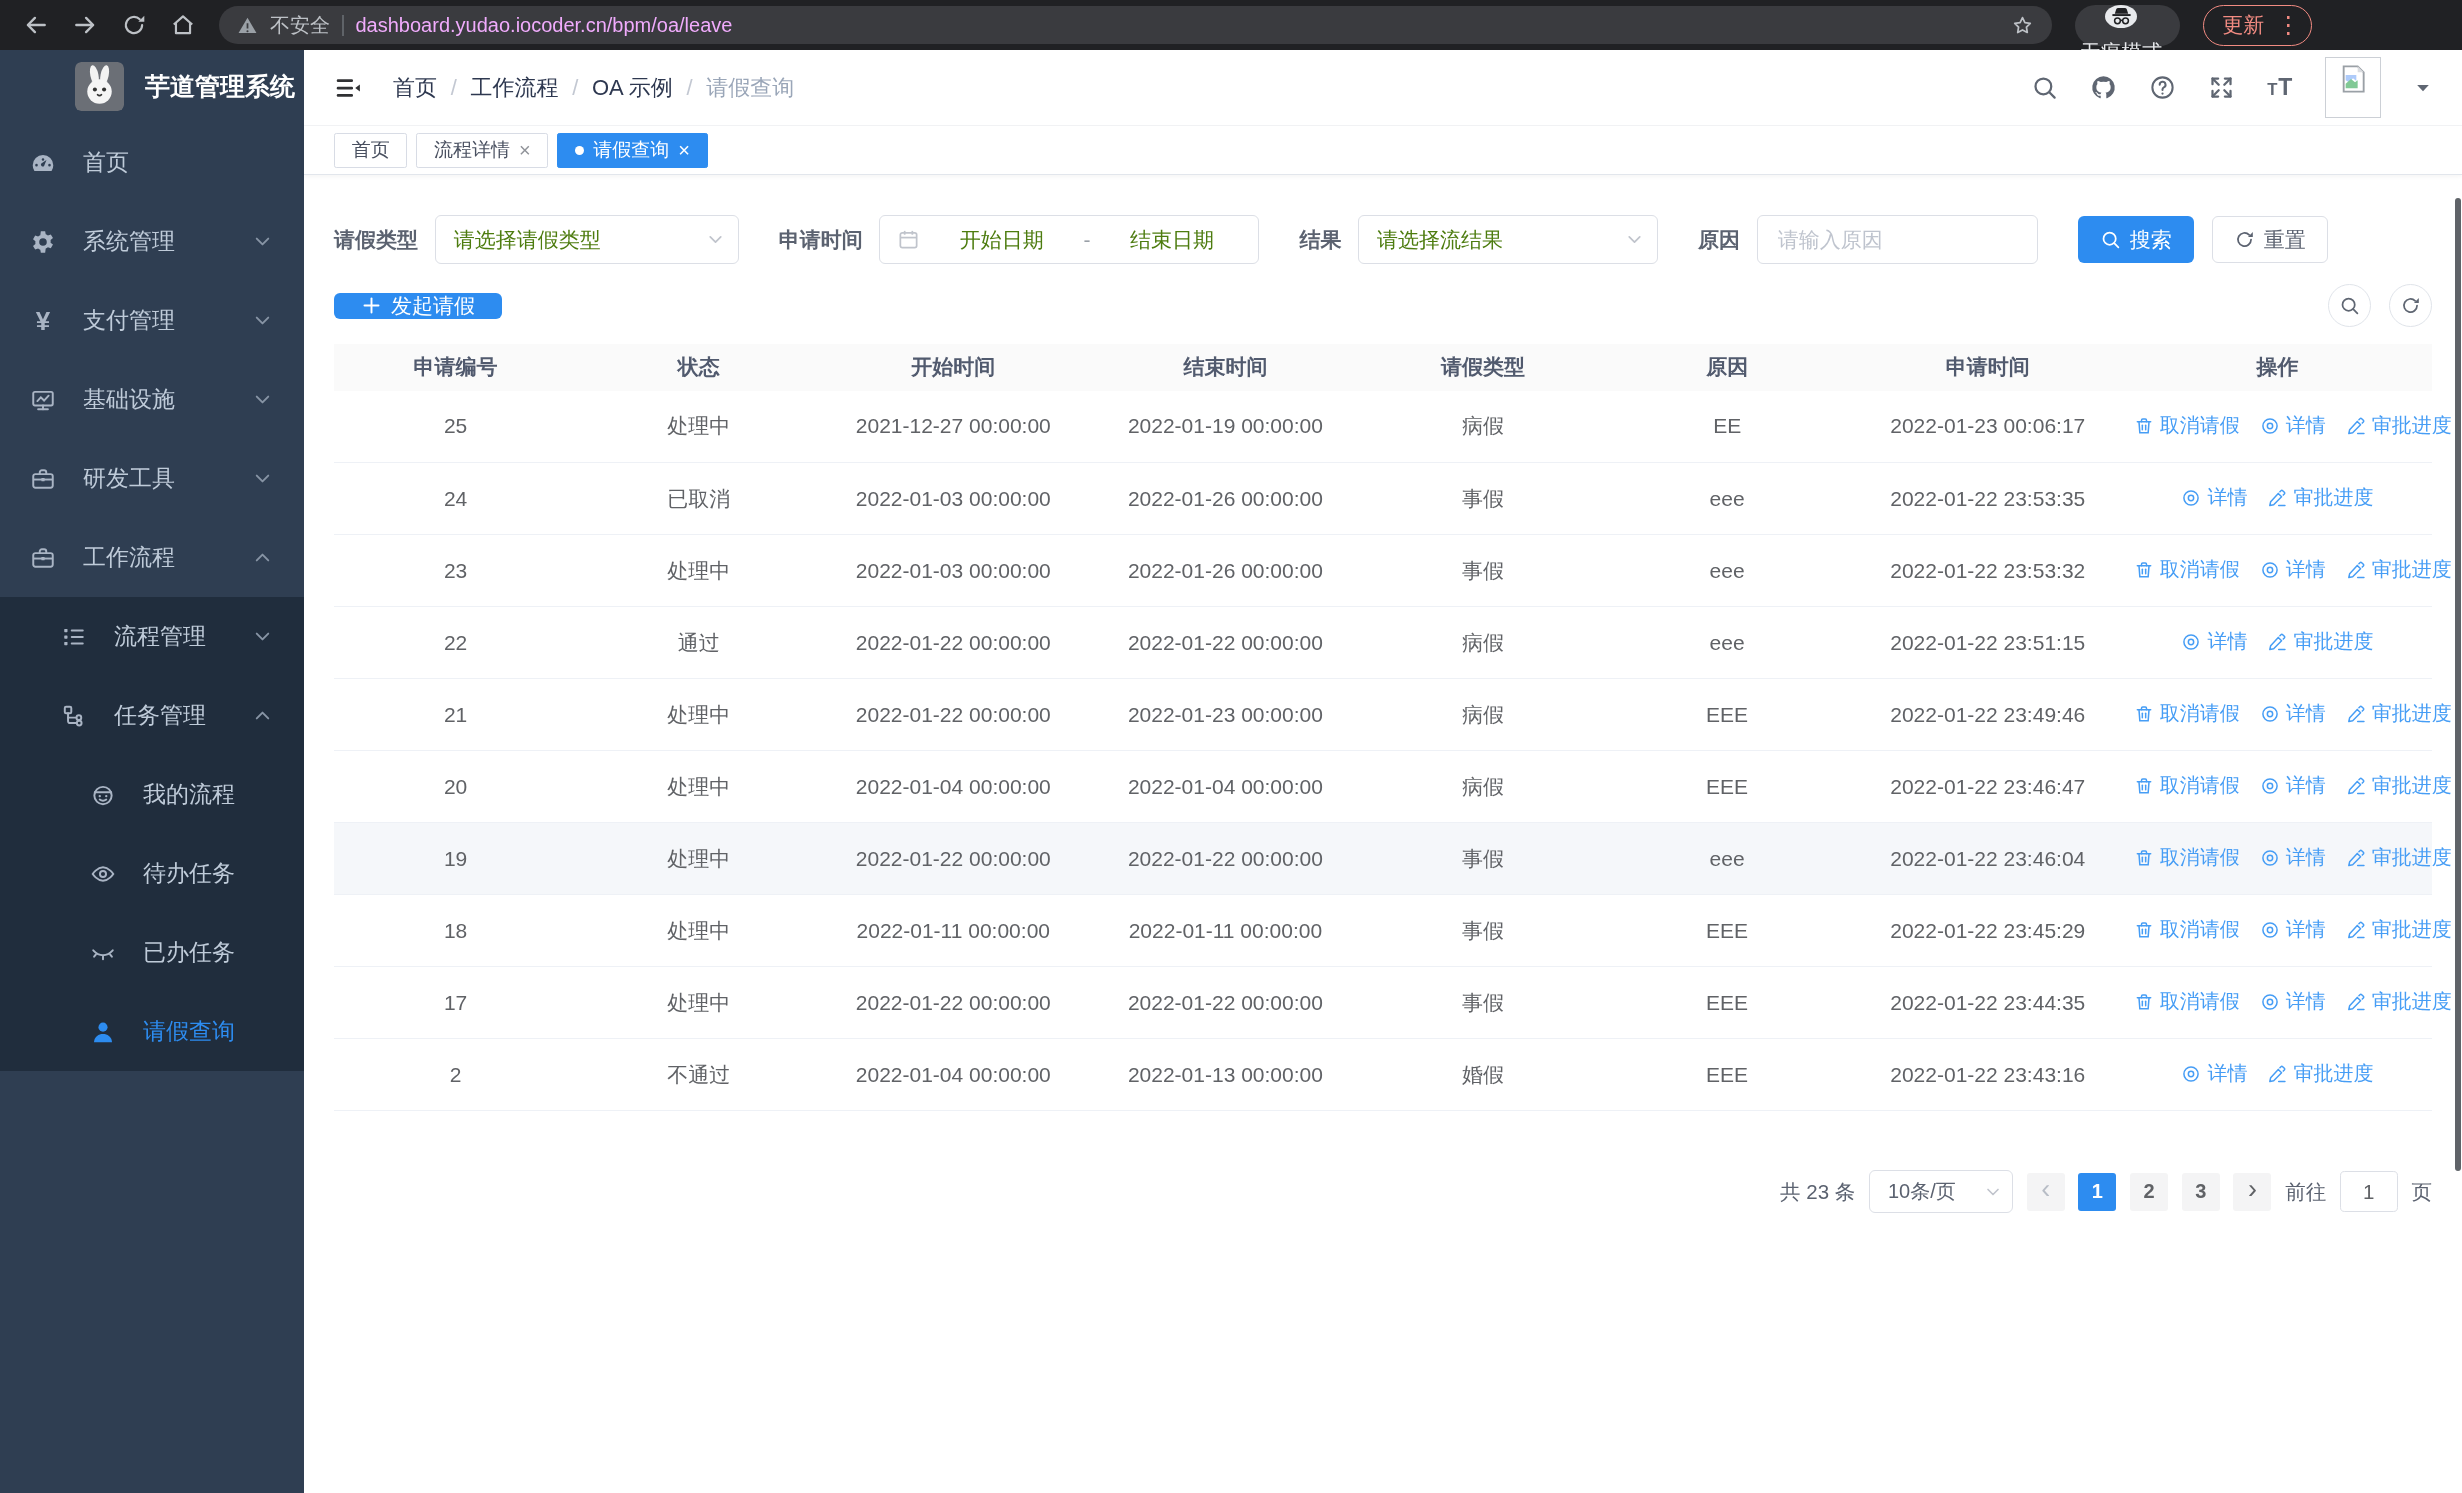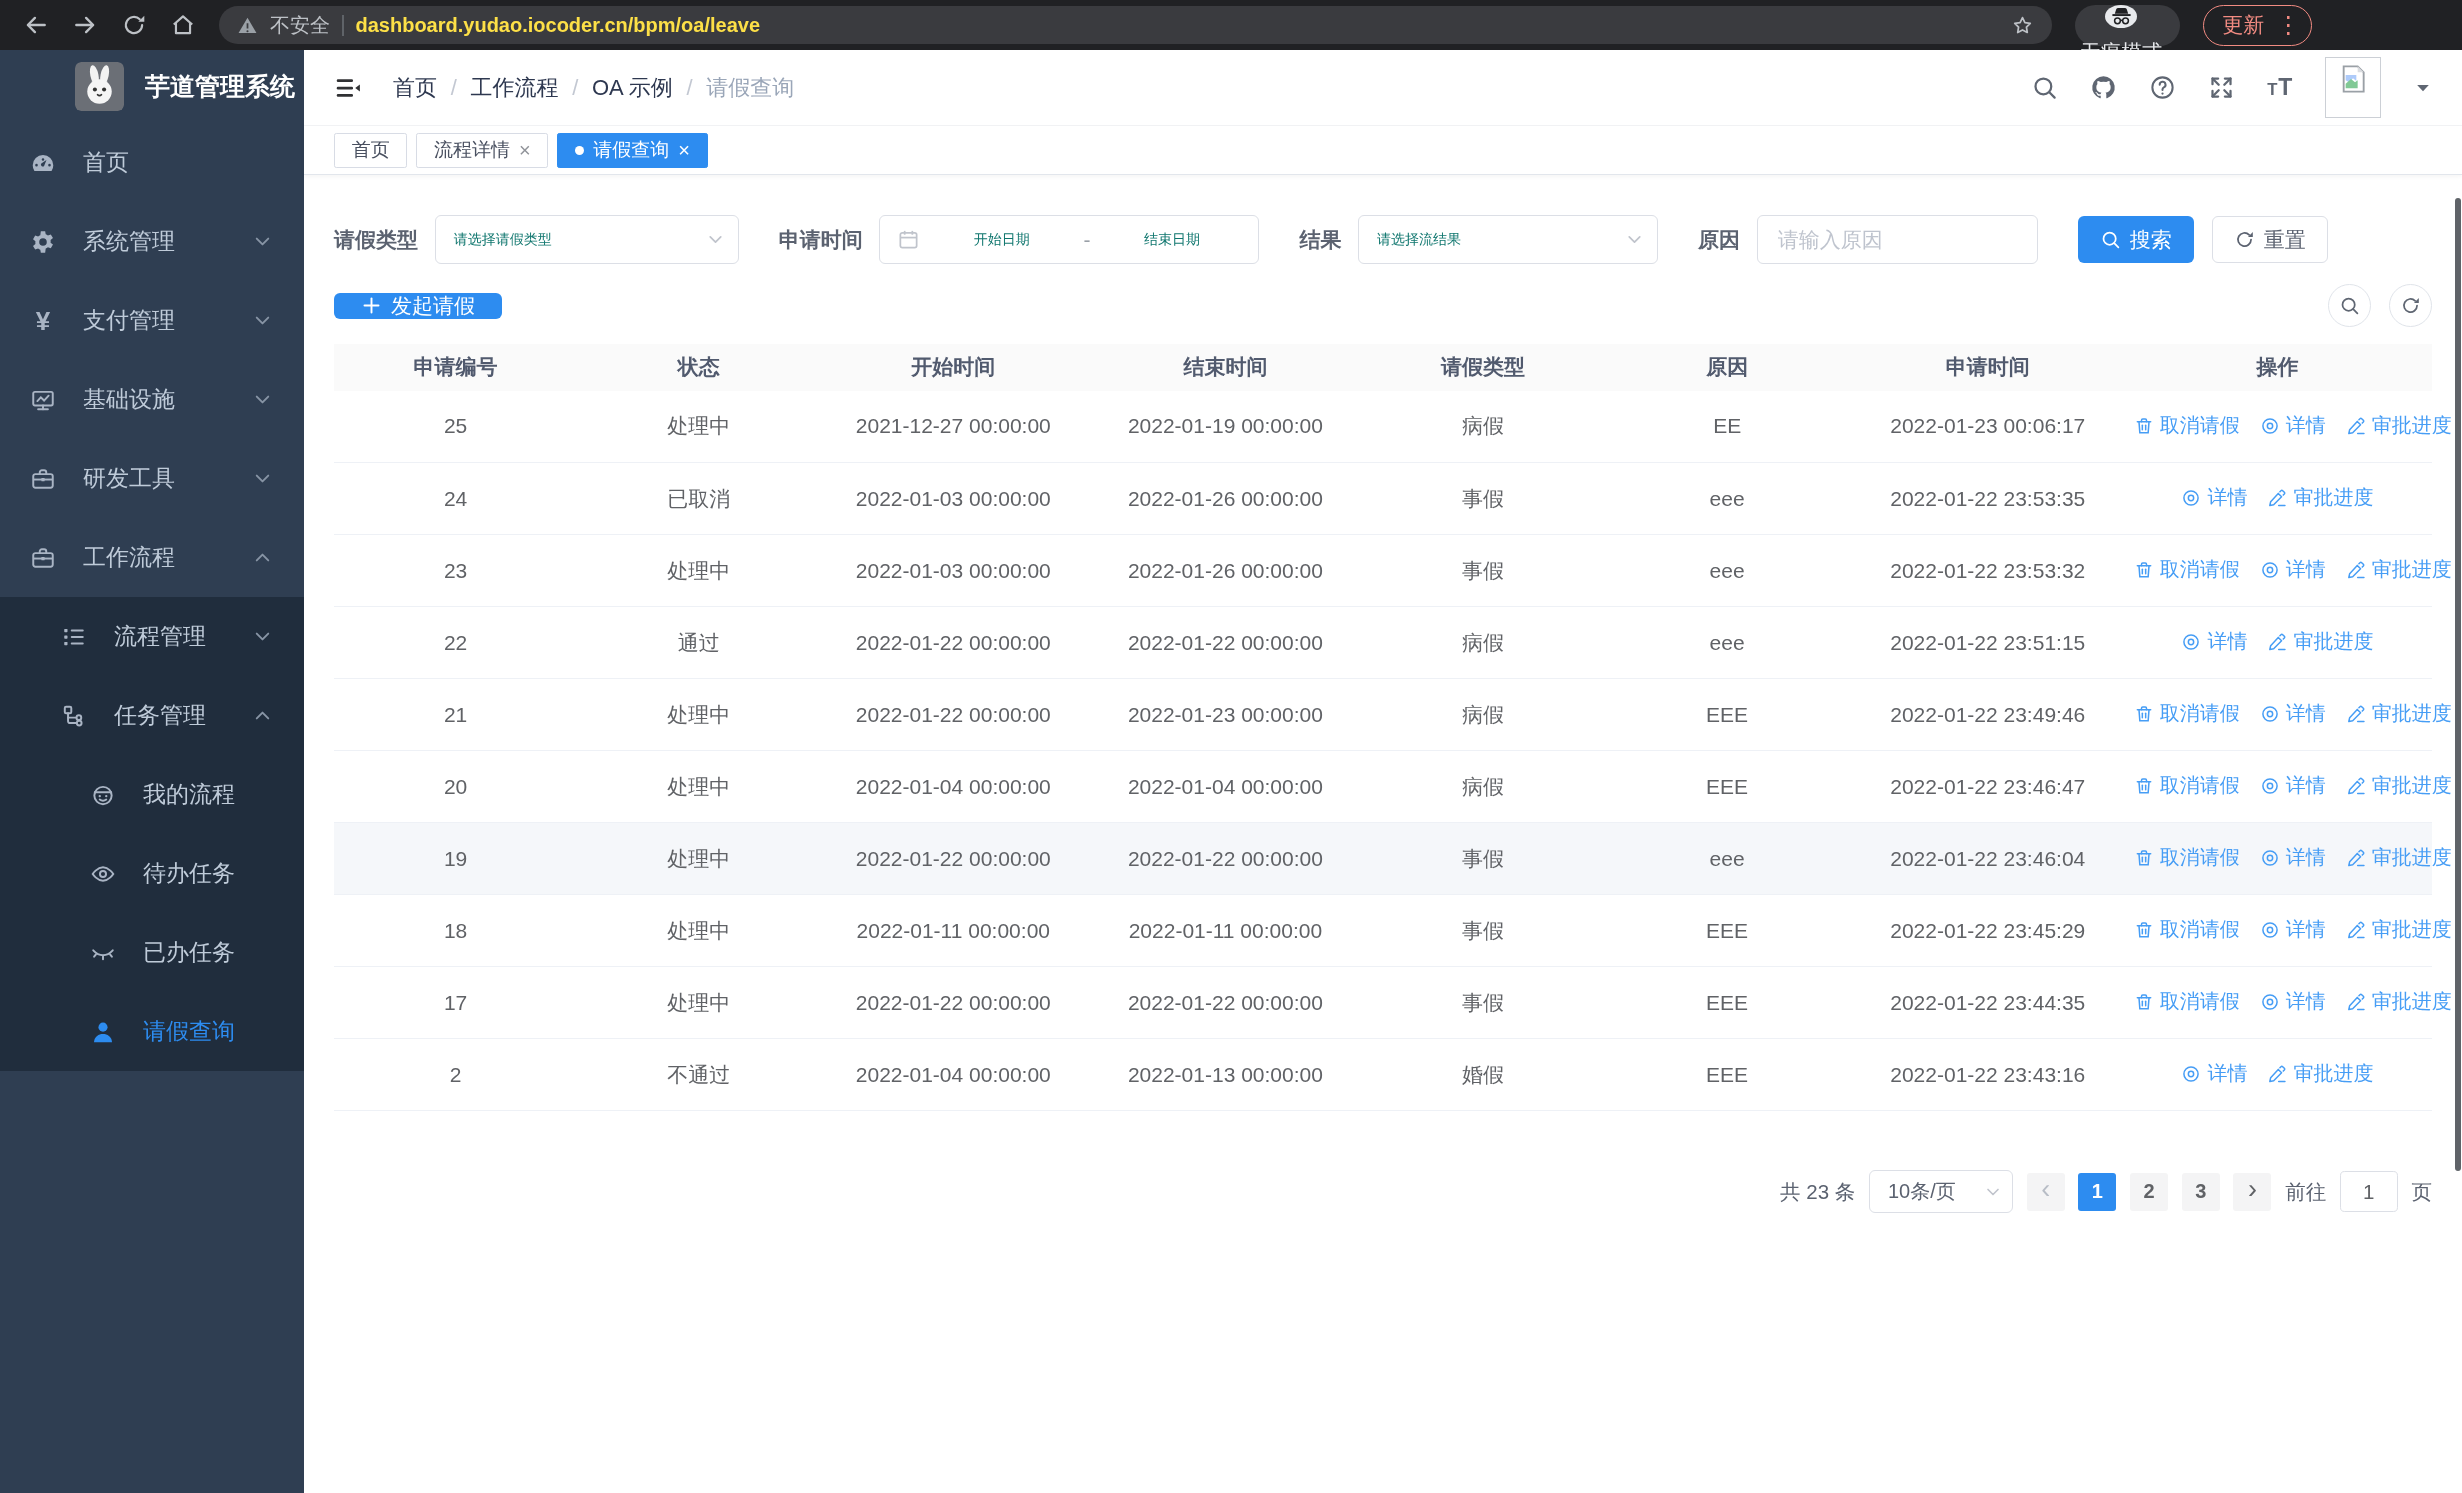--- a/index.html
+++ b/index.html
@@ -10,21 +10,21 @@
   body{margin:0;background:#e8e8e8;font-family:"Liberation Sans","DejaVu Sans",sans-serif;}
   #app{position:relative;width:2462px;height:1494px;background:#fff;overflow:hidden;}
 
   
   .browser{height:50px;background:var(--browser-bar);display:flex;align-items:center;gap:23px;padding:0 23px;}
   .b-ic{width:26px;height:26px;color:#bdc1c6;flex-shrink:0;}
   .omni{flex:1;max-width:1833px;height:38px;background:#3a3b3f;border-radius:19px;display:flex;align-items:center;padding:0 18px;gap:12px;}
   .omni .warn{width:21px;height:21px;color:#9aa0a6;}
   .omni .sec{font-size:20px;color:#bdc1c6;white-space:nowrap;}
   .omni .vdiv{width:1.5px;height:21px;background:#5f6368;}
-  .omni .url{font-size:20px;color:#fde047;flex:1;white-space:nowrap;overflow:hidden;font-weight:bold;}
+  .omni .url{font-size:20px;color:#f0abfc;flex:1;white-space:nowrap;overflow:hidden;}
   .omni .star{width:23px;height:23px;color:#bdc1c6;margin-left:auto;}
   .chip-incog{height:41px;border-radius:20.5px;background:#3a3b3f;display:flex;align-items:center;gap:10.6px;padding:0 18px 0 5.3px;flex-shrink:0;flex-direction:column;}
   .incog-circle{width:32px;height:32px;border-radius:50%;background:#e8eaed;color:#202124;display:flex;align-items:center;justify-content:center;}
   .incog-circle svg{width:23px;height:23px;}
   .chip-incog .txt{color:#e8eaed;font-size:20.5px;white-space:nowrap;}
   .chip-update{height:41px;border:1.5px solid var(--update);border-radius:20.5px;color:var(--update);display:flex;align-items:center;gap:12px;padding:0 10.6px 0 18px;font-size:21px;flex-shrink:0;}
   .chip-update .dots{font-size:24px;line-height:1;}
 
   
   .shell{display:flex;height:1443px;}
@@ -70,21 +70,21 @@
   .tab.active .x{color:#fff;}
 
   
   .content{padding:40px 30px 0;flex:1;}
   .filters{display:flex;align-items:center;font-size:21px;color:#5b6270;}
   .fgroup{display:flex;align-items:center;margin-right:40px;}
   .flabel{font-weight:700;margin-right:16.7px;white-space:nowrap;}
   .box{height:49px;border:0.8px solid #dcdfe6;border-radius:6px;background:#fff;display:flex;align-items:center;position:relative;}
   .sel{width:304px;padding:0 46px 0 18px;}
   .sel.result{width:300px;}
-  .ph{color:#0f766e;font-size:14px;white-space:nowrap;}
+  .ph{color:#4d7c0f;font-size:21px;white-space:nowrap;}
   .sel .caret{position:absolute;right:12px;width:21px;height:21px;color:#c0c4cc;}
   .daterange{width:380px;padding:0 16.7px;gap:12px;}
   .daterange .cal{width:23px;height:23px;color:#c0c4cc;flex-shrink:0;}
   .daterange .ph{flex:1;text-align:center;}
   .daterange .dash{color:#9aa0a8;}
   .txt-input{width:281px;padding:0 18px;}
   .txt-input input{border:none;outline:none;font:inherit;font-size:21px;width:100%;color:#606266;background:transparent;}
   .txt-input input::placeholder{color:#bfc4ce;}
   .btn{height:47px;border-radius:6px;display:inline-flex;align-items:center;justify-content:center;gap:9px;font-size:21px;cursor:pointer;border:0.8px solid transparent;padding:4px 21px;white-space:nowrap;}
   .btn svg{width:21px;height:21px;}

